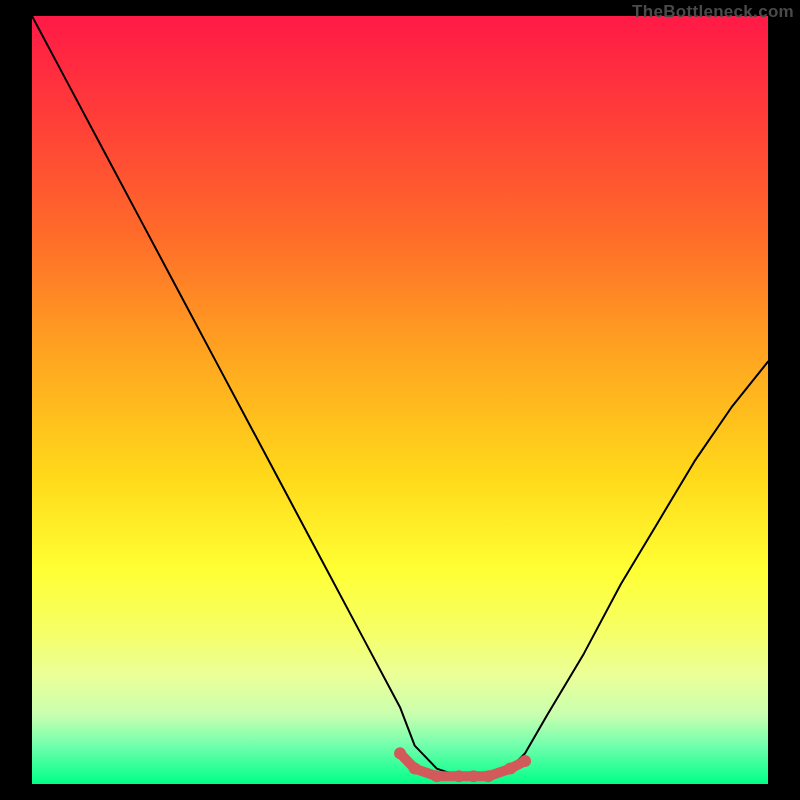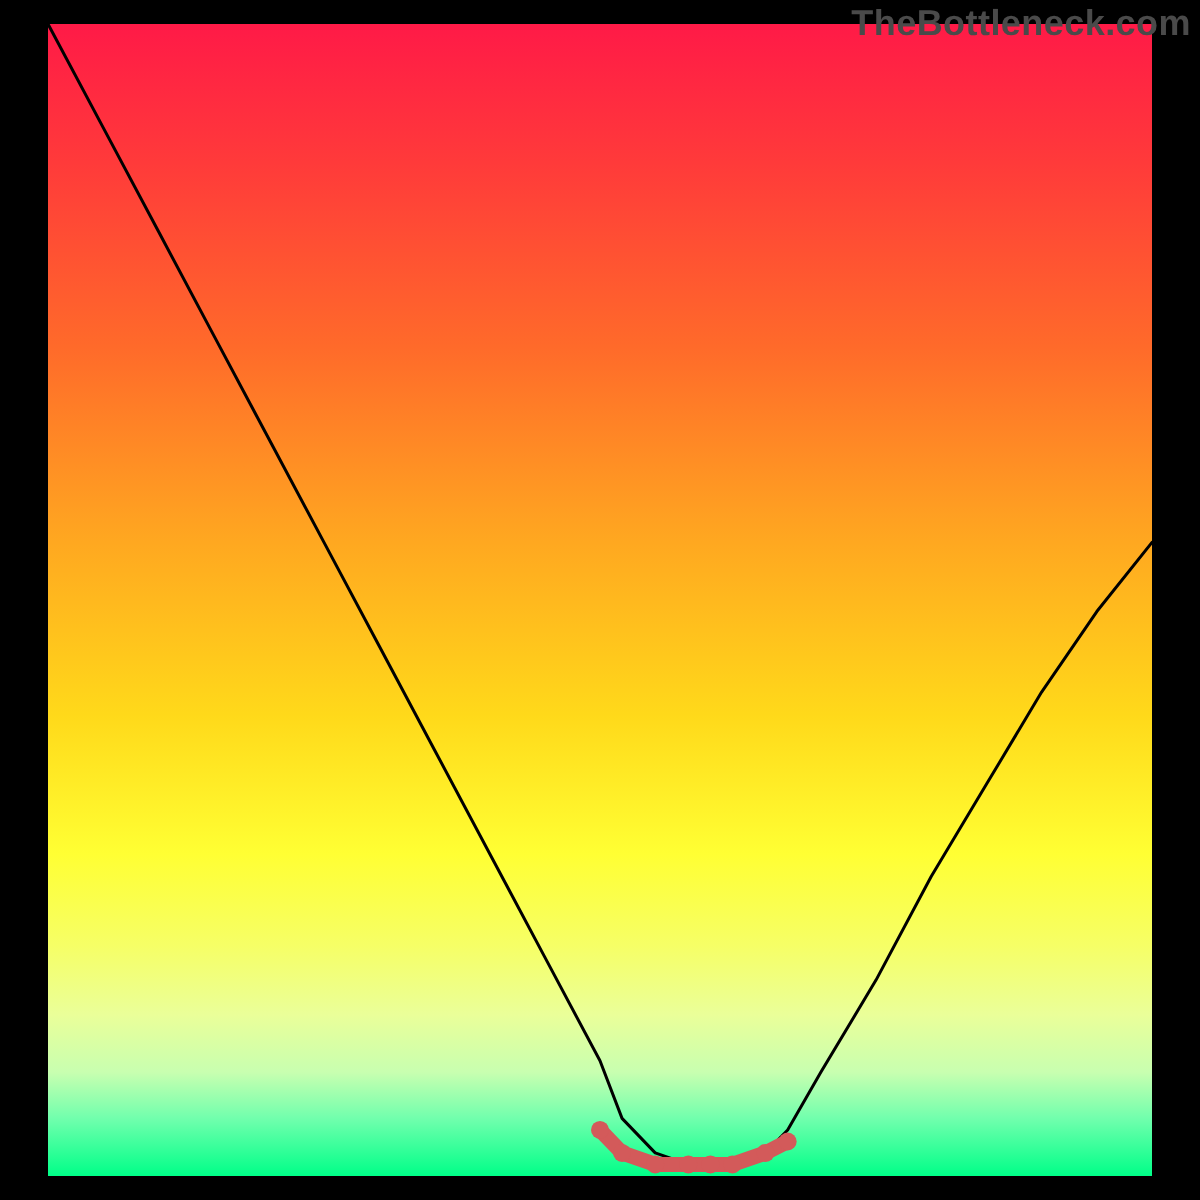--- a/index.html
+++ b/index.html
@@ -10,21 +10,21 @@
           #ff3a3a 12%,
           #ff6a2a 28%,
           #ffa820 45%,
           #ffd91a 60%,
           #ffff33 72%,
           #f6ff66 80%,
           #eaff99 86%,
           #c8ffb0 91%,
           #71ffad 95%,
           #00ff88 100%);}
-  .watermark{position:absolute;right:6px;top:2px;color:#4a4a4a;font-size:24px;font-weight:600;letter-spacing:.3px}
+  .watermark{position:absolute;right:6px;top:2px;color:#4a4a4a;font-size:17px;font-weight:600;letter-spacing:.3px}
   svg{position:absolute;left:0;top:0}
 </style>
 </head>
 <body>
 
 <div class="frame">
   <div class="plot"></div>
   <div class="watermark">TheBottleneck.com</div>
   <svg id="svg" width="800" height="800">
       <path d="M 32.0 16.0 L 68.8 85.1 L 105.6 154.2 L 142.4 223.4 L 179.2 292.5 L 216.0 361.6 L 252.8 430.7 L 289.6 499.8 L 326.4 569.0 L 363.2 638.1 L 400.0 707.2 L 414.7 745.6 L 436.8 768.6 L 458.9 776.3 L 473.6 776.3 L 488.3 776.3 L 510.4 768.6 L 525.1 753.3 L 547.2 714.9 L 584.0 653.4 L 620.8 584.3 L 657.6 522.9 L 694.4 461.4 L 731.2 407.7 L 768.0 361.6" stroke="#000000" stroke-width="2" fill="none" stroke-linecap="round" stroke-linejoin="round"></path>

